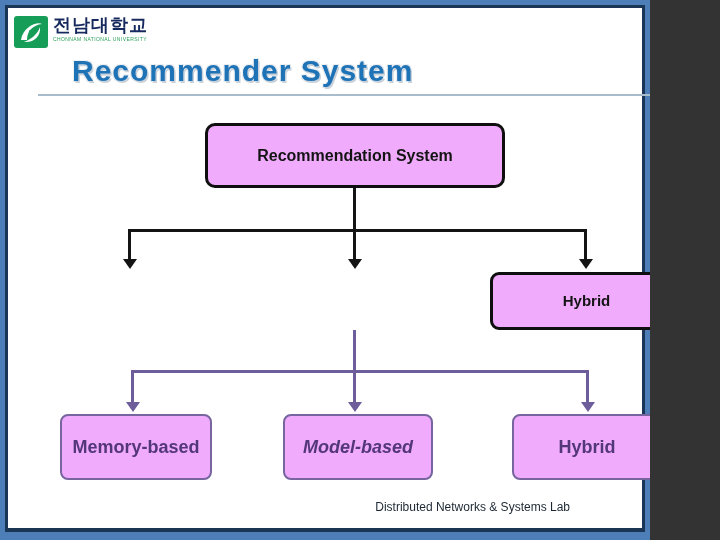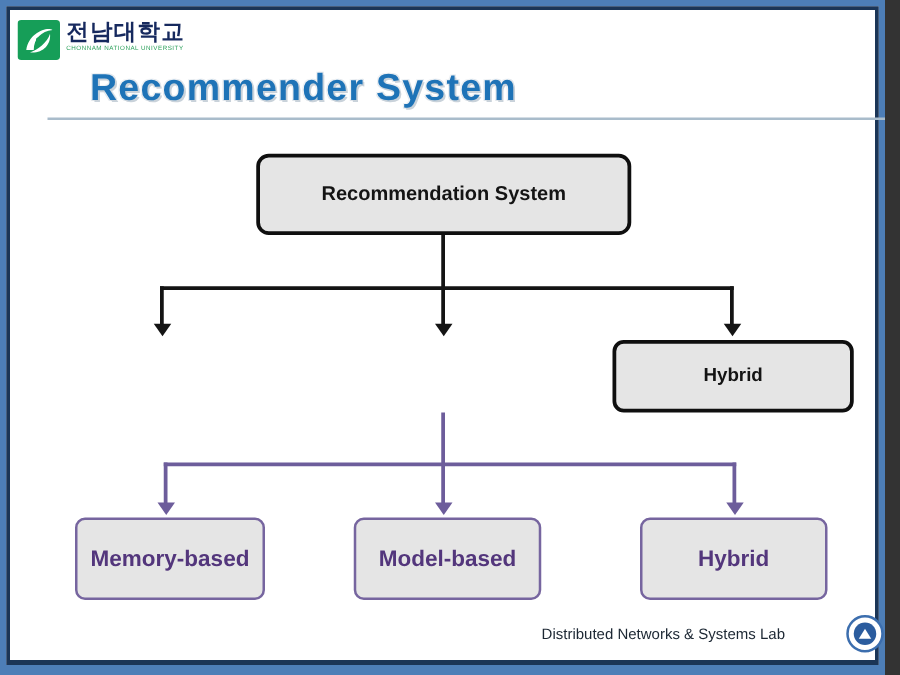--- a/index.html
+++ b/index.html
@@ -1,21 +1,22 @@
 <!DOCTYPE html>
 <html><head>
 <meta charset="utf-8">
 <style>
   html,body{margin:0;padding:0;background:#333;}
   .slide{
     position:relative;
-    width:708px;height:540px;
+    width:640px;height:540px;
     background:#4d7eb7;              
     font-family:"Liberation Sans", sans-serif;
     overflow:hidden;
+    padding-left:10px;
   }
   .inner{
     position:absolute;
     left:5px;top:5px;right:5px;bottom:8px;
     background:#ffffff;
     border:3px solid #1b3556;        
     border-bottom-width:4px;
     box-sizing:border-box;
   }
   .content{position:absolute;inset:0;}
@@ -35,35 +36,35 @@
     white-space:nowrap;
     margin-left:28px;
   }
   .title-rule{
     position:absolute;left:38px;top:94px;width:672px;height:0;
     border-top:2px solid #a9bccb;
   }
 
   
   .box{
-    position:absolute;background:#e5e5e5;box-sizing:border-box;
+    position:absolute;background:#f0abfc;box-sizing:border-box;
     display:flex;align-items:center;justify-content:center;
     text-align:center;font-weight:bold;line-height:1.25;
   }
   .box.black{border:3px solid #0f0f0f;color:#141414;}
   .box.purple-border{border:2px solid #76659f;color:#53367c;}
   .box-root{left:205px;top:123px;width:300px;height:65px;border-radius:10px;font-size:16px;}
   .box-l1{top:272px;height:58px;border-radius:9px;font-size:15px;}
   .box-l2{top:414px;height:66px;border-radius:8px;font-size:18px;}
   .purple-text{color:#53367c;}
   #b-content{left:38px;width:190px;}
   #b-collab{left:258px;width:197px;padding:0 28px;}
   #b-hybrid1{left:490px;width:193px;}
   #b-memory{left:60px;width:152px;}
-  #b-model{left:283px;width:150px;}
+  #b-model{left:283px;width:150px;font-style:italic;}
   #b-hybrid2{left:512px;width:150px;}
 
   
   .line{position:absolute;}
   .black-line{background:#141414;}
   .purple-line{background:#6d5d9b;}
   .arrow-down{position:absolute;width:0;height:0;
     border-left:7px solid transparent;border-right:7px solid transparent;}
   .arrow-black{border-top:10px solid #141414;}
   .arrow-purple{border-top:10px solid #6d5d9b;}

